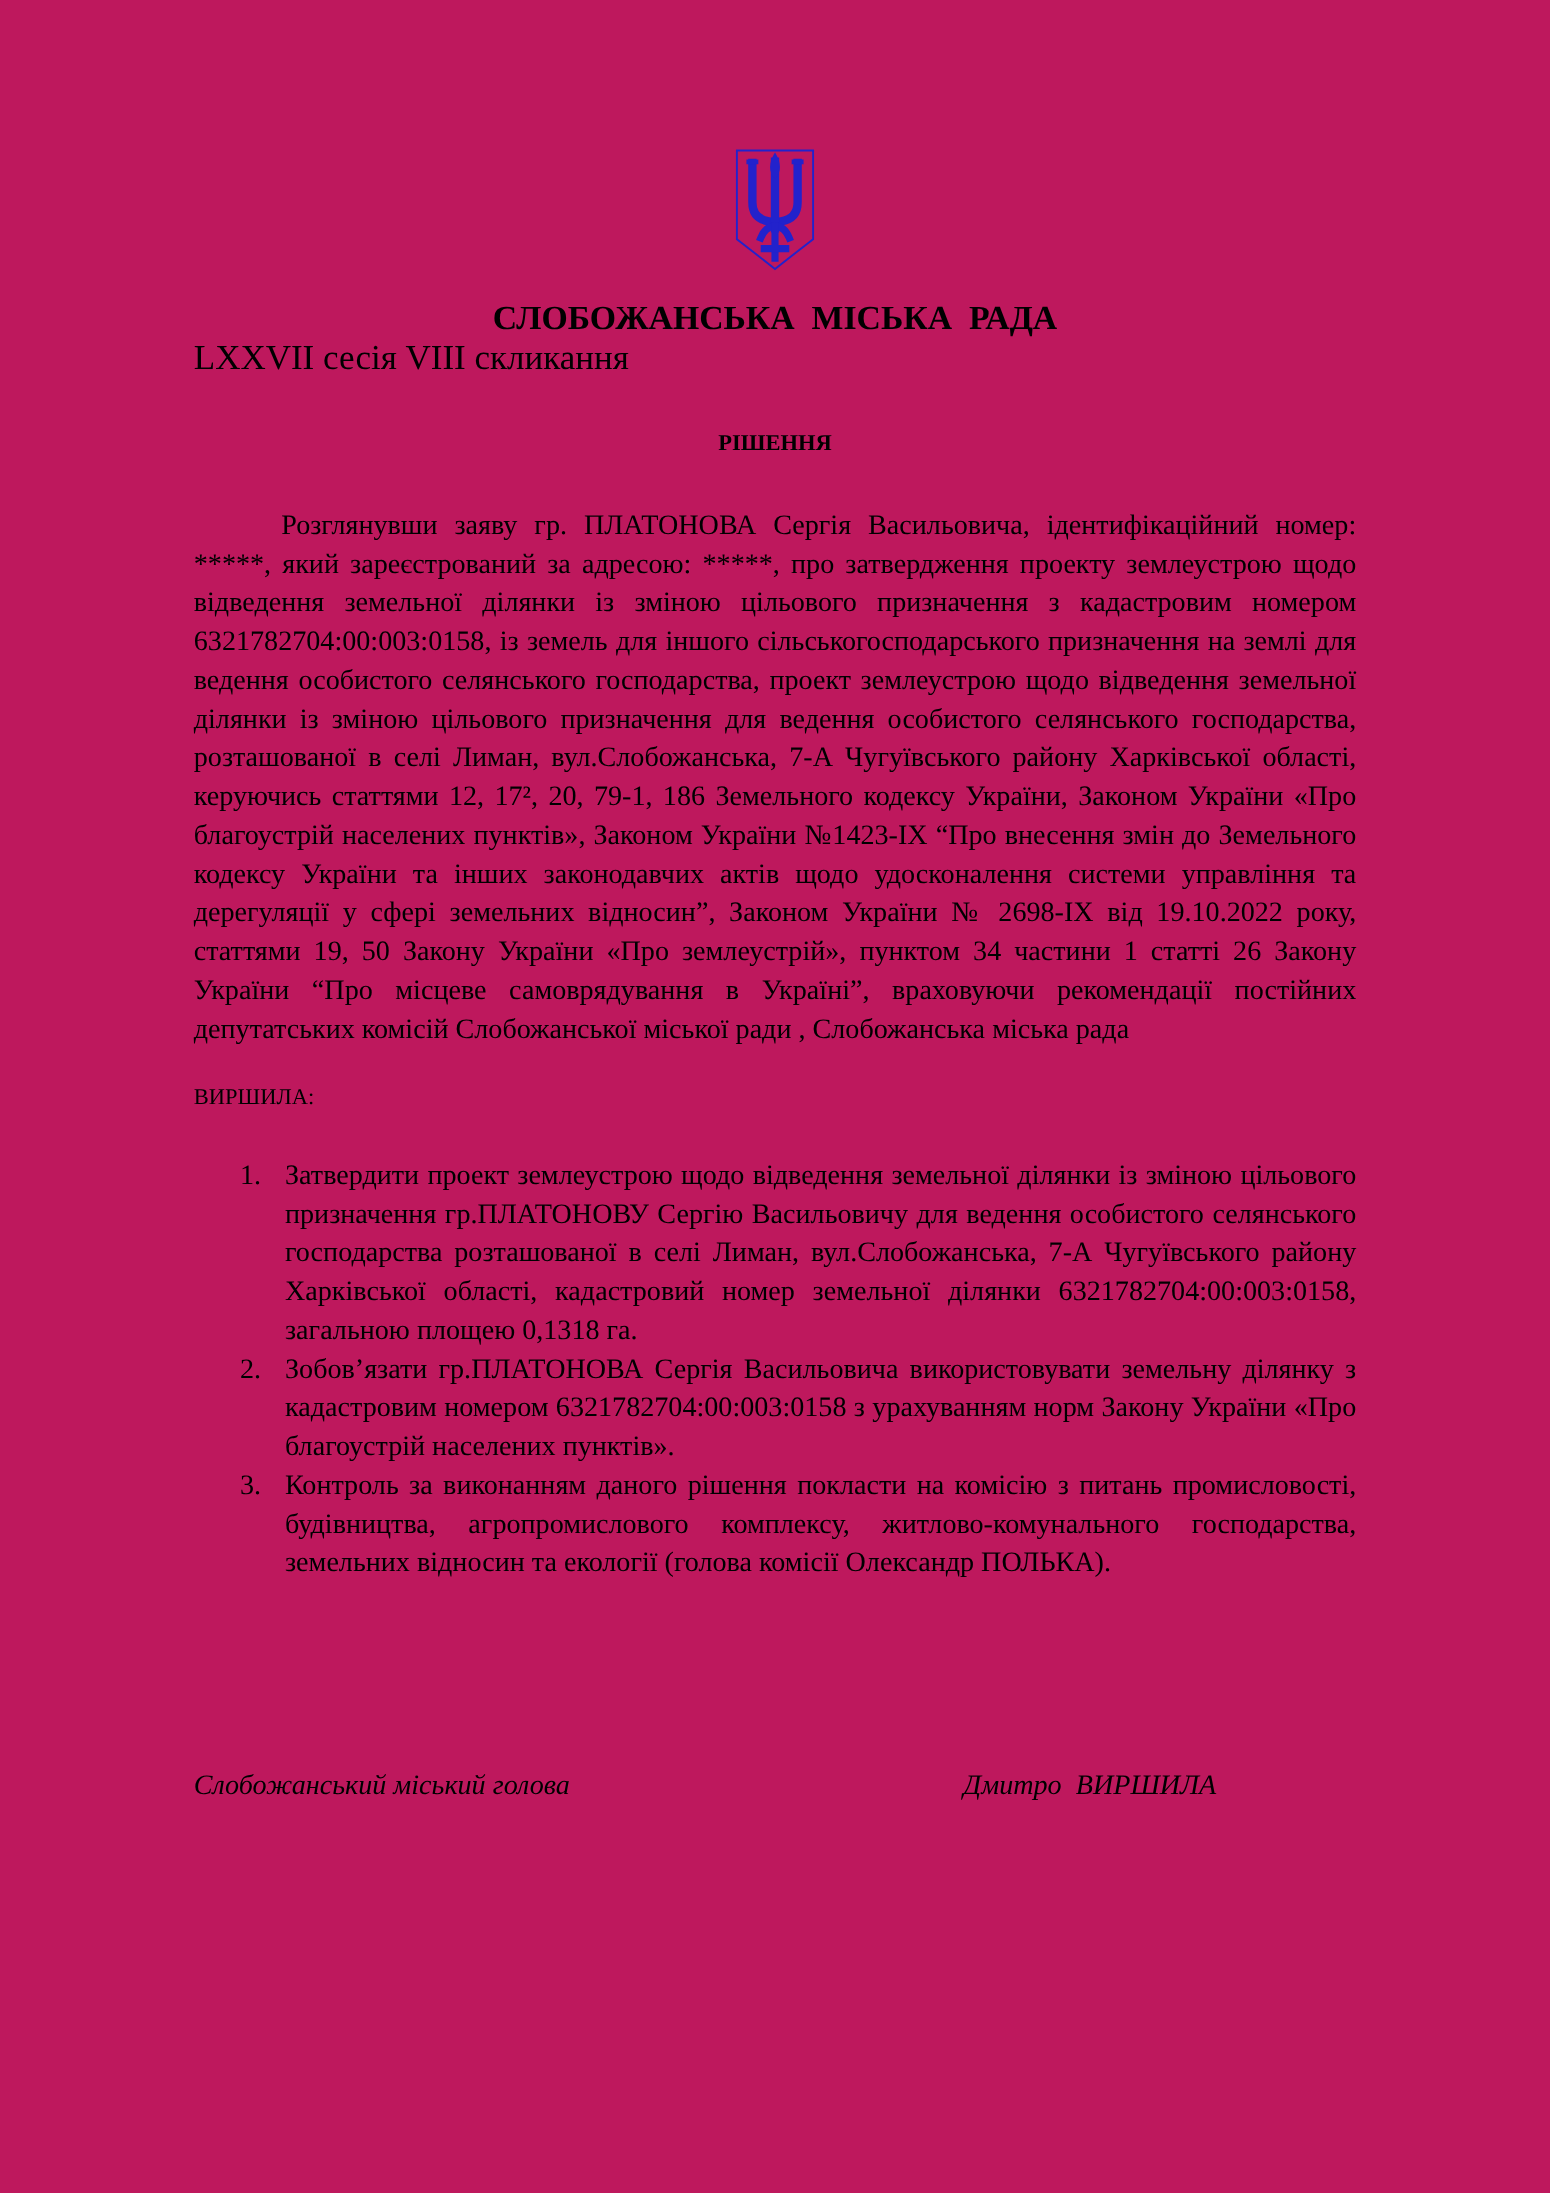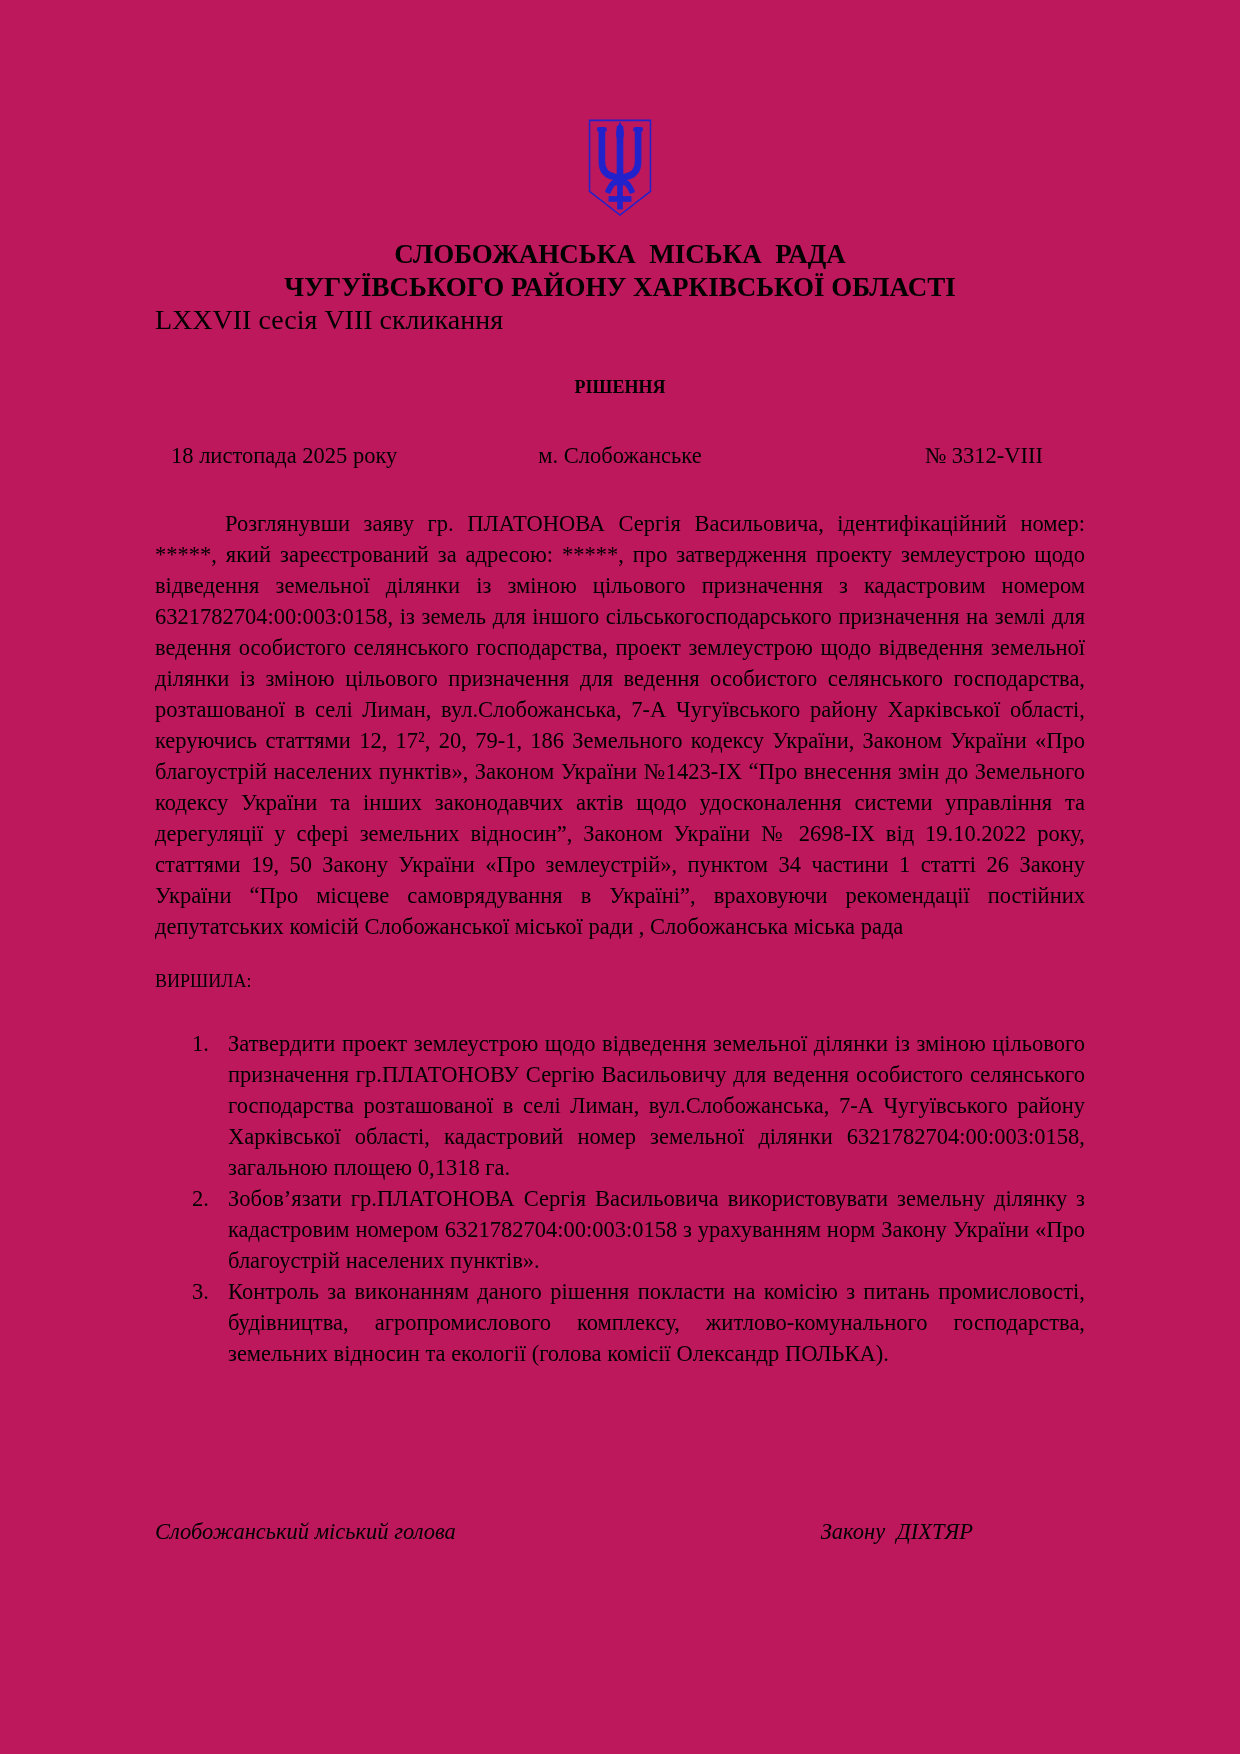--- a/index.html
+++ b/index.html
@@ -117,30 +117,24 @@
 
       <g fill="none" stroke="#2222cc" stroke-width="6" stroke-linecap="square">
         <path d="M24 76 Q28 66 36 66 Q44 66 48 76"></path>
         <path d="M36 66 V93"></path>
         <path d="M27 85 H45"></path>
       </g>
     </svg>
   </div>
 
   <div class="org-line first">СЛОБОЖАНСЬКА  МІСЬКА  РАДА</div>
-  <div class="org-line">ЧУГУЇВСЬКОГО РАЙОНУ ХАРКІВСЬКОЇ ОБЛАСТІ</div>
   <div class="session-line">LXXVII сесія VIII скликання</div>
 
   <div class="doc-type">РІШЕННЯ</div>
 
-  <div class="meta-row">
-    <span class="meta-date">18 листопада 2025 року</span>
-    <span class="meta-place">м. Слобожанське</span>
-    <span class="meta-number">№ 3312-VIII</span>
-  </div>
 
 
   <p class="preamble">Розглянувши заяву гр. ПЛАТОНОВА Сергія Васильовича, ідентифікаційний номер: *****, який зареєстрований за адресою: *****, про затвердження проекту землеустрою щодо відведення земельної ділянки із зміною цільового призначення з кадастровим номером 6321782704:00:003:0158, із земель для іншого сільськогосподарського призначення на землі для ведення особистого селянського господарства, проект землеустрою щодо відведення земельної ділянки із зміною цільового призначення для ведення особистого селянського господарства, розташованої в селі Лиман, вул.Слобожанська, 7-А Чугуївського району Харківської області,  керуючись статтями 12, 17², 20, 79-1,  186 Земельного  кодексу  України, Законом України «Про благоустрій населених пунктів», Законом України №1423-IX “Про внесення змін до Земельного кодексу України та інших законодавчих актів щодо удосконалення системи управління та дерегуляції у сфері земельних відносин”, Законом України № 2698-IX від 19.10.2022 року, статтями 19, 50 Закону України «Про землеустрій», пунктом 34 частини 1 статті 26  Закону України “Про  місцеве  самоврядування в Україні”, враховуючи рекомендації постійних депутатських комісій Слобожанської міської  ради , Слобожанська міська рада</p>
 
   <div class="resolved">ВИРШИЛА:</div>
 
   <div class="items">
     <div class="item">
       <span class="num">1.</span>
       <div class="item-text">Затвердити проект землеустрою щодо відведення земельної ділянки із зміною цільового призначення гр.ПЛАТОНОВУ Сергію Васильовичу для ведення особистого селянського господарства розташованої в селі Лиман, вул.Слобожанська, 7-А Чугуївського району Харківської області, кадастровий номер земельної ділянки 6321782704:00:003:0158, загальною площею 0,1318 га.</div>
@@ -150,16 +144,16 @@
       <div class="item-text">Зобов’язати гр.ПЛАТОНОВА Сергія Васильовича використовувати земельну ділянку з кадастровим номером 6321782704:00:003:0158 з урахуванням норм Закону України «Про благоустрій населених пунктів».</div>
     </div>
     <div class="item">
       <span class="num">3.</span>
       <div class="item-text">Контроль за виконанням даного рішення покласти  на  комісію з питань промисловості, будівництва, агропромислового комплексу,  житлово-комунального господарства, земельних відносин та екології (голова комісії  Олександр ПОЛЬКА).</div>
     </div>
   </div>
 
   <div class="signature-row">
     <span>Слобожанський міський голова</span>
-    <span>Закону  ДІХТЯР</span>
+    <span>Дмитро  ВИРШИЛА</span>
   </div>
 
 </div>
 
 </body></html>

